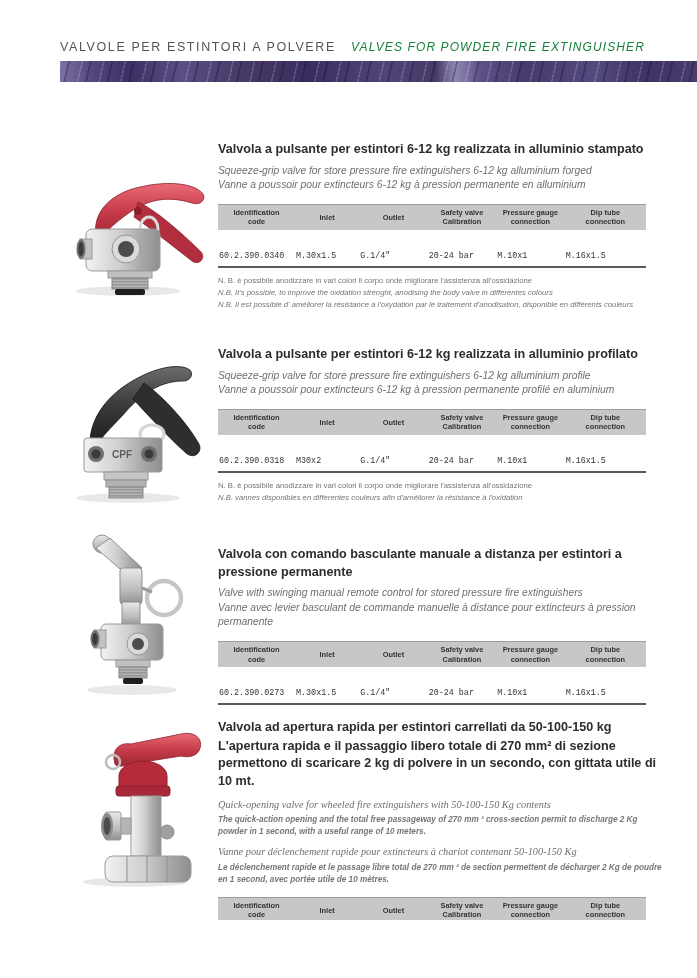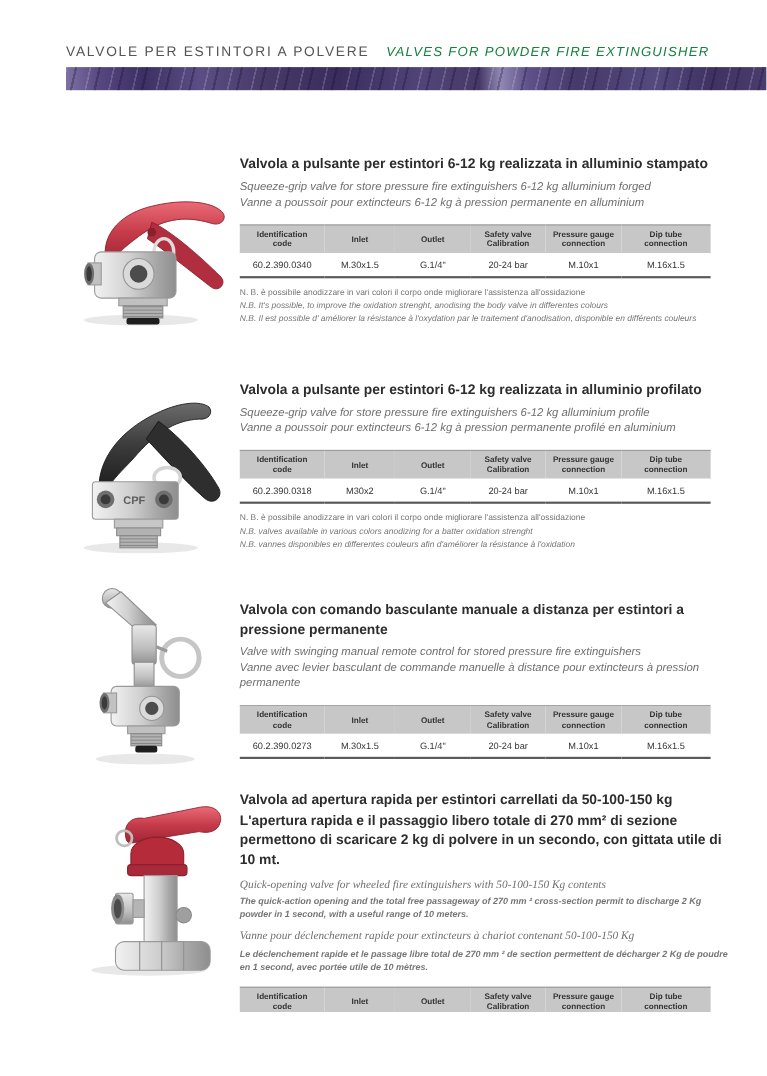--- a/index.html
+++ b/index.html
@@ -35,22 +35,22 @@
   .sub-lead { font-size:10.3px; font-style:italic; color:#6f6f6f; line-height:1.35;font-family:Liberation Serif, serif; }
   
   table.spec { width:428px; border-collapse:collapse; margin-top:11px; table-layout:fixed; }
   table.spec th {
     background:#c8c7c7; color:#333; font-size:7.4px; font-weight:bold;
     text-align:center; vertical-align:middle; line-height:1.3;
     padding:3px 1px; white-space:pre-line;
     border-top:1px solid #9b9b9b; border-bottom:2px solid #ffffff;
   }
   table.spec td {
-    color:#333; font-size:8.4px; text-align:center;
-    padding:4px 1px 5px; border-bottom:2px solid #5a5a5e; background:#fff;
+    color:#333; font-size:8.4px; 
+    padding:19px 1px 5px; border-bottom:2px solid #5a5a5e; background:#fff;font-family:Liberation Mono, monospace;
   }
   .c0{width:18%}.c1{width:15%}.c2{width:16%}.c3{width:16%}.c4{width:16%}.c5{width:19%}
   
   .notes { margin-top:7px; font-size:7.7px; color:#757575; line-height:1.55; }
   .notes .it { font-style:normal; }
   .notes .en, .notes .fr { font-style:italic; }
   
   .page-badge {
     position:absolute; left:0; top:968px; width:58px; height:17px;
     background:#4a3d68; border:1px solid #8c82a8; border-left:none;
@@ -232,21 +232,20 @@
         <td>M30x2</td>
         <td>G.1/4"</td>
         <td>20-24 bar</td>
         <td>M.10x1</td>
         <td>M.16x1.5</td>
       </tr>
         </tbody>
     </table>
     <div class="notes">
       <div class="it">N. B. è possibile anodizzare in vari colori il corpo onde migliorare l'assistenza all'ossidazione</div>
-      <div class="en">N.B. valves available in various colors anodizing for a batter oxidation strenght</div>
       <div class="fr">N.B. vannes disponibles en differentes couleurs afin d'améliorer la résistance à l'oxidation</div>
     </div>
   </div>
 
   <div class="sec" style="top:546px">
     <div class="title" style="width:440px">Valvola con comando basculante manuale a distanza per estintori a pressione permanente</div>
     <div class="sub">Valve with swinging manual remote control for stored pressure fire extinguishers</div>
     <div class="sub">Vanne avec levier basculant de commande manuelle à distance pour extincteurs à pression permanente</div>
     <table class="spec">
       <thead>

